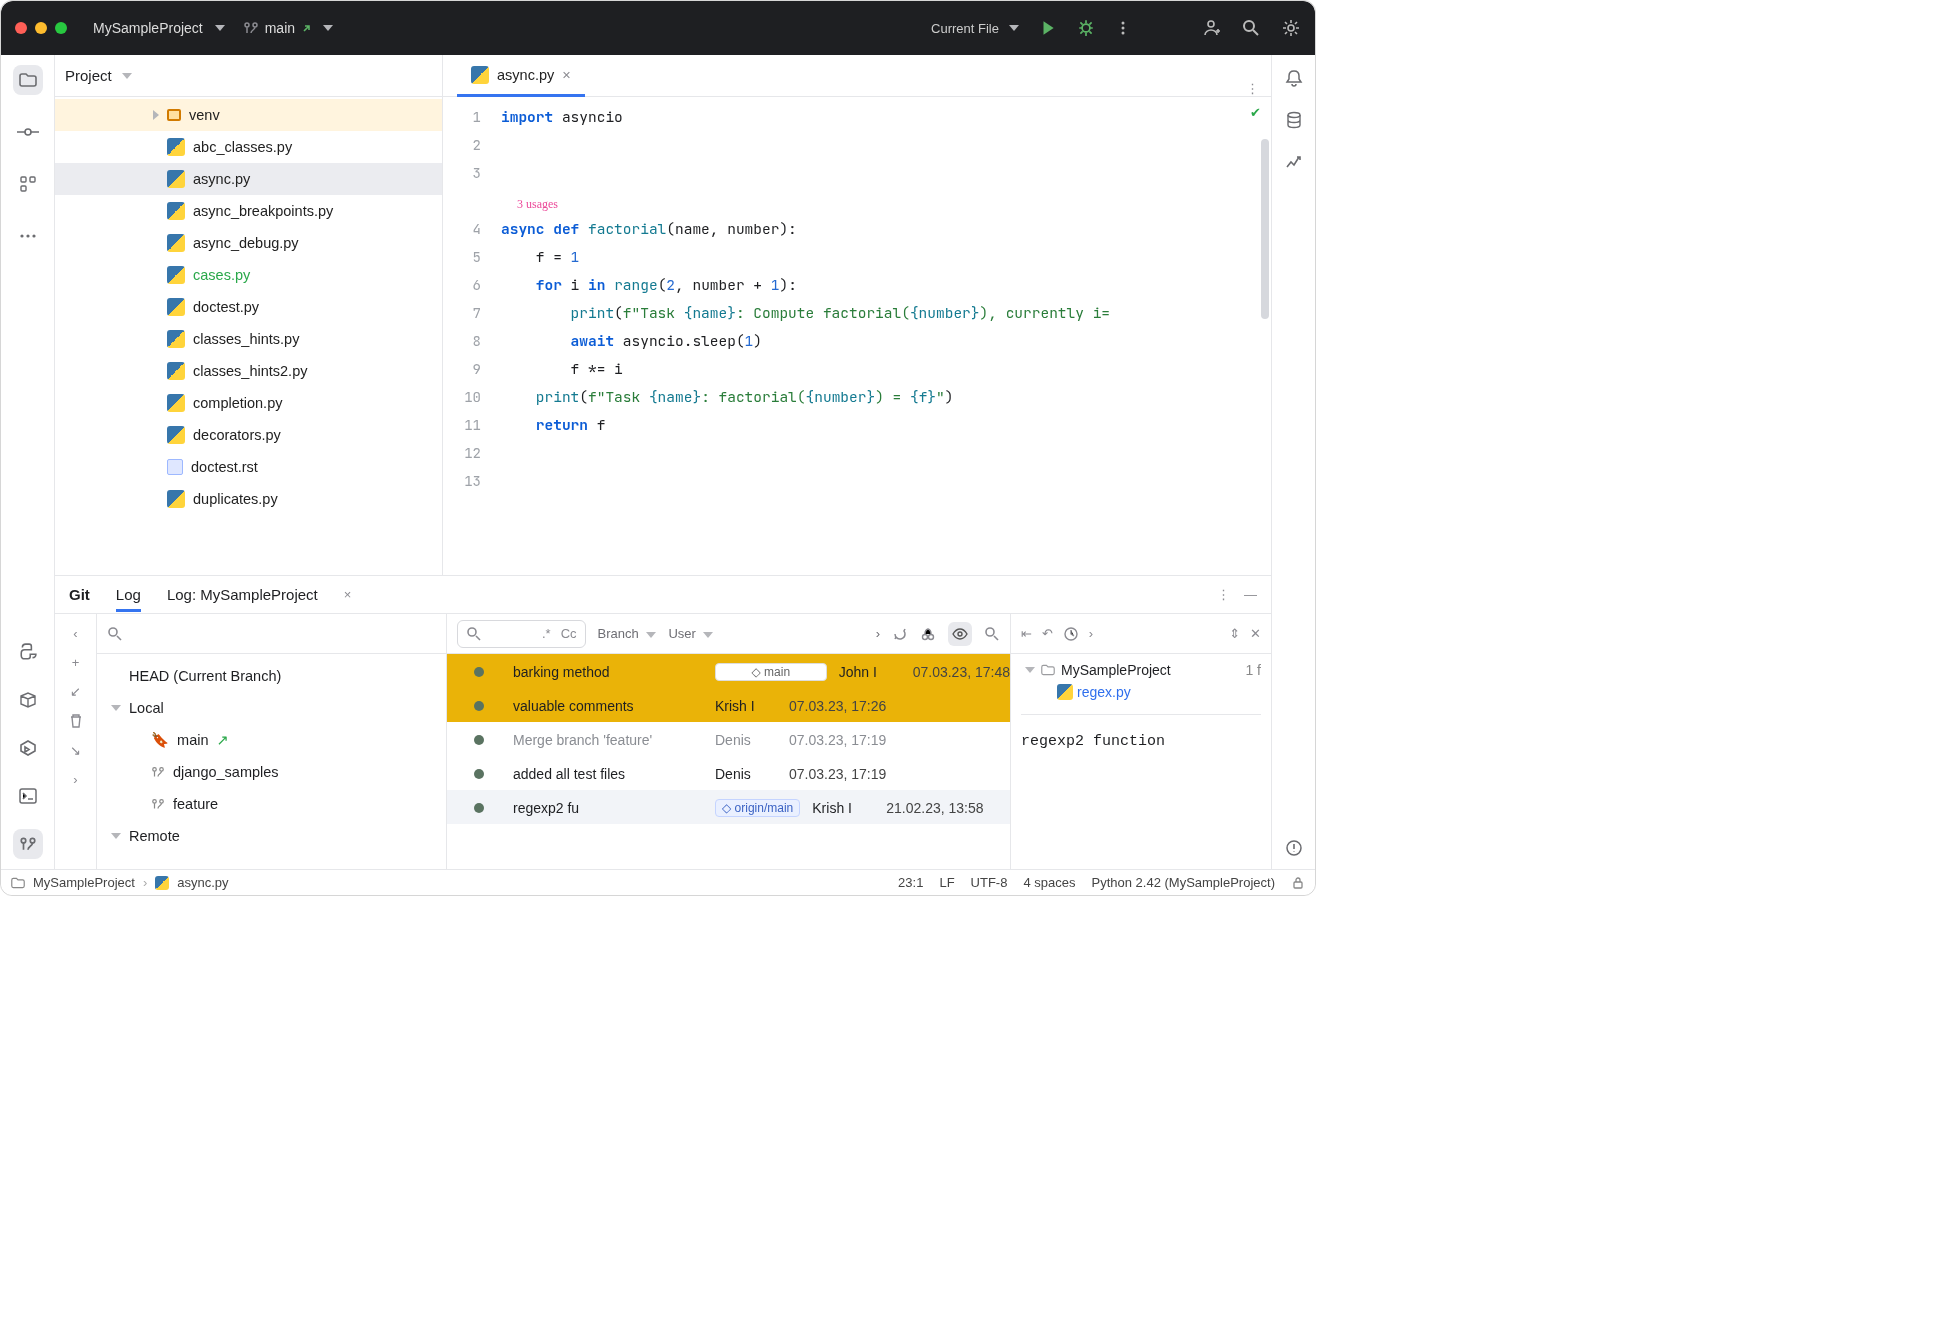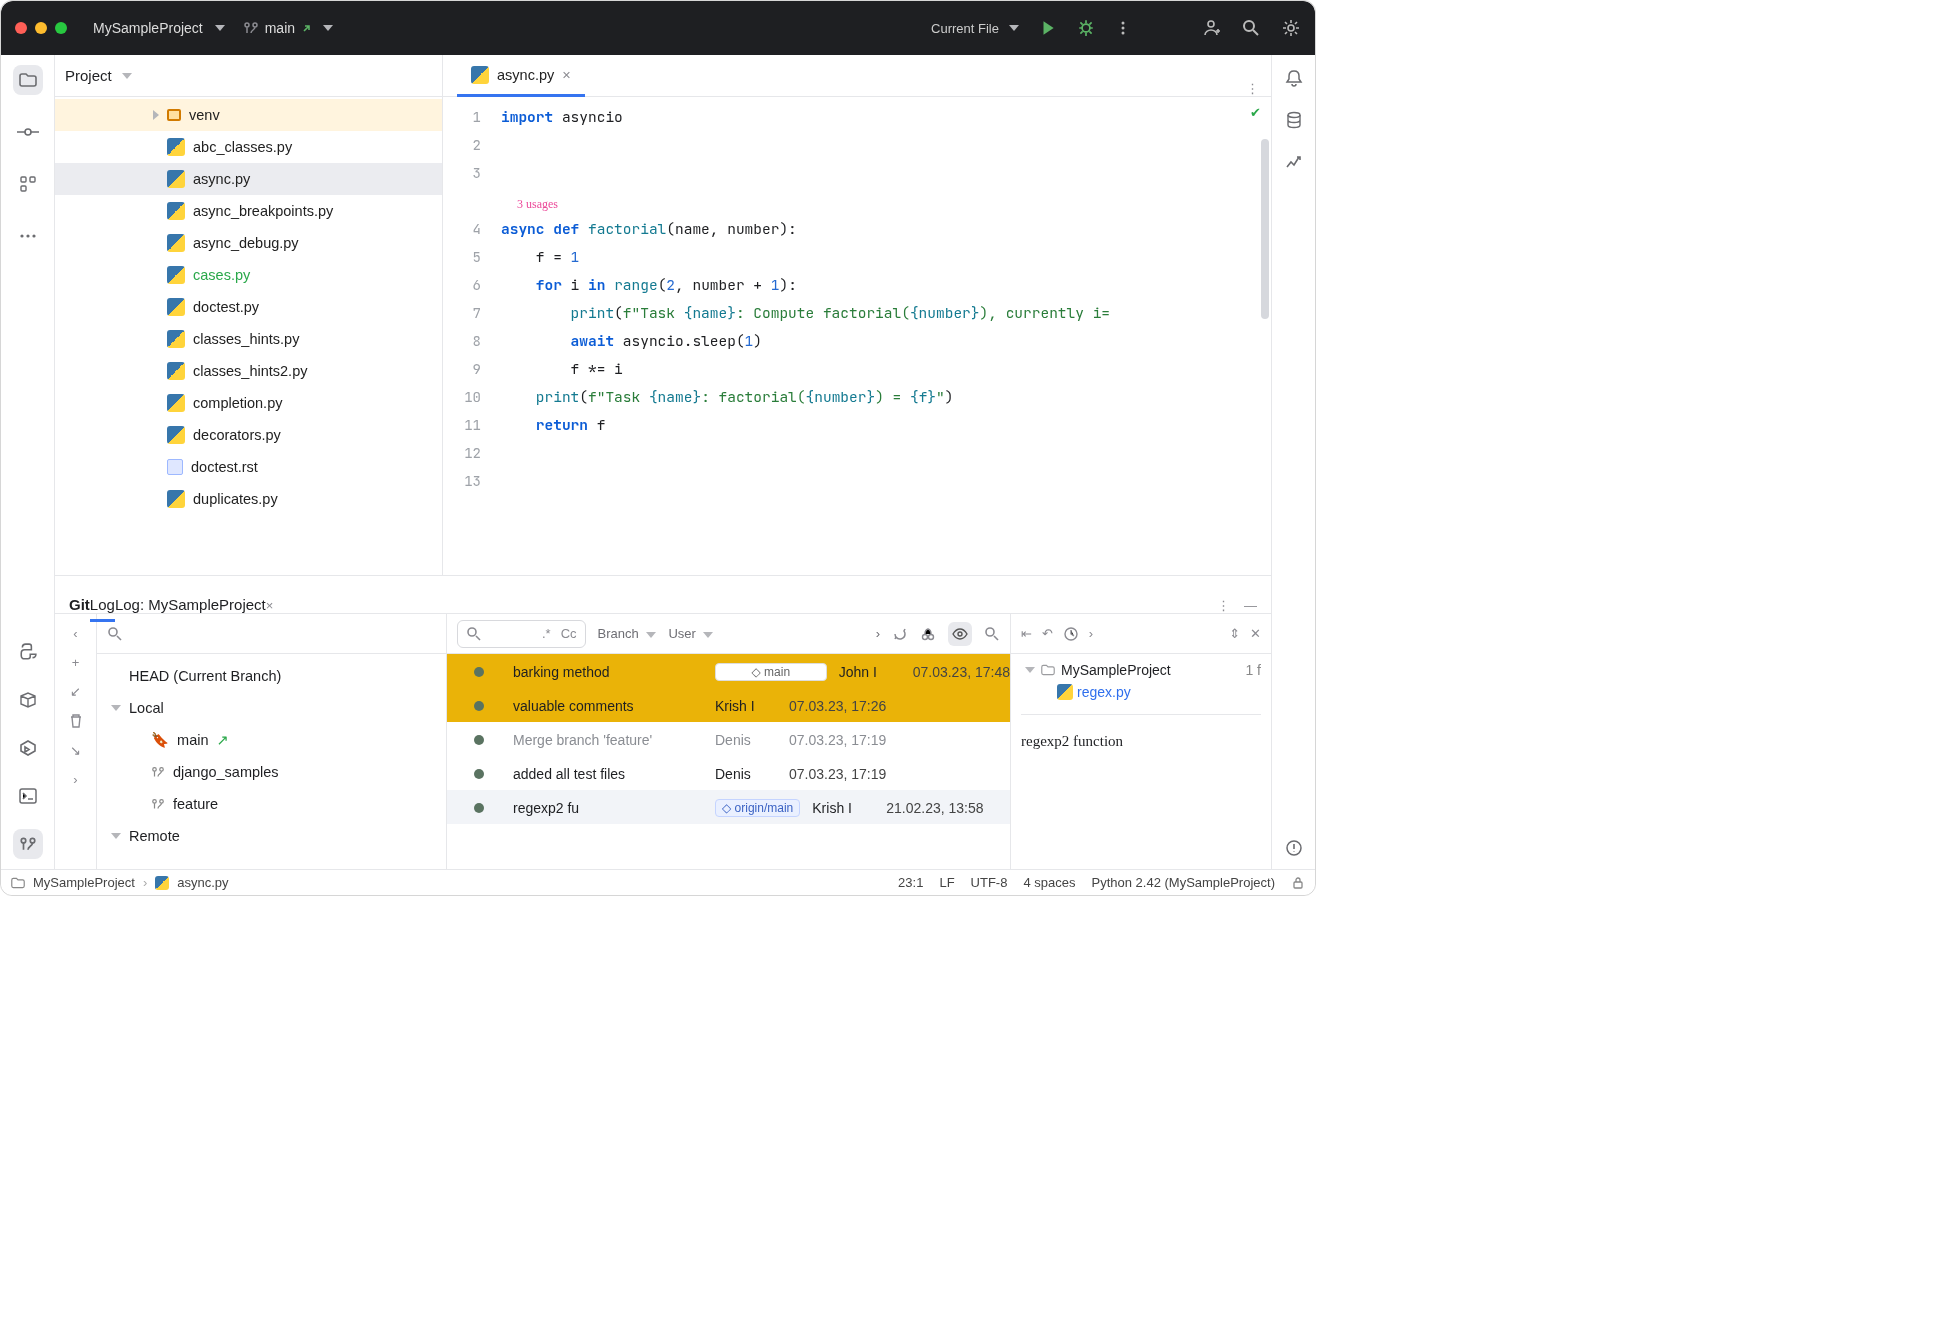--- a/index.html
+++ b/index.html
@@ -69,21 +69,21 @@
   .code{flex:1;padding:6px 0 0 6px;font:14.5px/28px "JetBrains Mono",Menlo,monospace;white-space:pre;overflow:auto;position:relative}
   .kw{color:#0b5cd6;font-weight:600}
   .fn{color:#147a91}
   .num{color:#256ad1}
   .str{color:#2a7d3a}
   .hint{position:absolute;top:100px;left:22px;color:#ec4899;font:12px/14px -apple-system}
   .check{position:absolute;right:10px;top:8px;color:#2aa84a}
   .codewrap .vscroll{position:absolute;right:2px;top:42px;width:8px;height:180px;background:#d6d8dd;border-radius:4px}
   
   .git{height:294px;border-top:1px solid var(--border);display:flex;flex-direction:column}
-  .gittabs{height:38px;display:flex;align-items:flex-end;padding:0 14px;border-bottom:1px solid var(--border)}
+  .gittabs{height:38px;display:flex;align-items:center;gap:26px;padding:0 14px;border-bottom:1px solid var(--border)}
   .gittabs .gt{font-size:15px}
   .gittabs .gt.b{font-weight:700}
   .gittabs .gt.act{position:relative}
   .gittabs .gt.act::after{content:"";position:absolute;left:0;right:0;bottom:-9px;height:3px;background:#3574f0}
   .gittabs .more{margin-left:auto;color:#8b8b91;display:flex;gap:14px;align-items:center}
   .gitbody{flex:1;display:flex;min-height:0}
   .gitside{width:42px;border-right:1px solid var(--border);display:flex;flex-direction:column;align-items:center;
            gap:14px;padding-top:12px;color:#8b8b91}
   .gitbranches{width:350px;border-right:1px solid var(--border);display:flex;flex-direction:column}
   .gitsearch{height:40px;border-bottom:1px solid var(--border);display:flex;align-items:center;padding:0 10px;color:#8b8b91}
@@ -508,21 +508,21 @@
               <svg width="14" height="12" viewBox="0 0 18 14">
                   <path fill="none" stroke="#9b9c9f" stroke-width="1.5" d="M1 3c0-1 1-2 2-2h4l2 2h6c1 0 2 1 2 2v6c0 1-1 2-2 2H3c-1 0-2-1-2-2z"></path>
                 </svg>
               <span>MySampleProject</span>
               <span style="color:#888;margin-left:auto">1 f</span>
             </div>
             <div style="display:flex;align-items:center;gap:4px;padding:6px 0 0 36px">
               <span class="pyi" style="width:16px;height:16px;border-radius:3px;display:inline-block;background:linear-gradient(135deg,#3776ab 50%,#ffd43b 50%)"></span>
               <span style="color:#2f6fed">regex.py</span>
             </div>
-            <div style="border-top:1px solid var(--border);margin-top:14px;padding-top:18px;font-family:Liberation Serif, serif;font-size:15px">regexp2 function</div>
+            <div style="border-top:1px solid var(--border);margin-top:14px;padding-top:18px;font-family:Liberation Mono, monospace;font-size:15px">regexp2 function</div>
           </div>
         </div>
       </div>
     </div>
   </div>
 
   <div class="rightstrip">
     <svg width="18" height="18" viewBox="0 0 18 18">
         <path fill="none" stroke="#6b6c70" stroke-width="1.5" d="M9 2c3 0 5 2 5 5v3l2 3H2l2-3V7c0-3 2-5 5-5zM7 15a2 2 0 004 0"></path>
       </svg>

